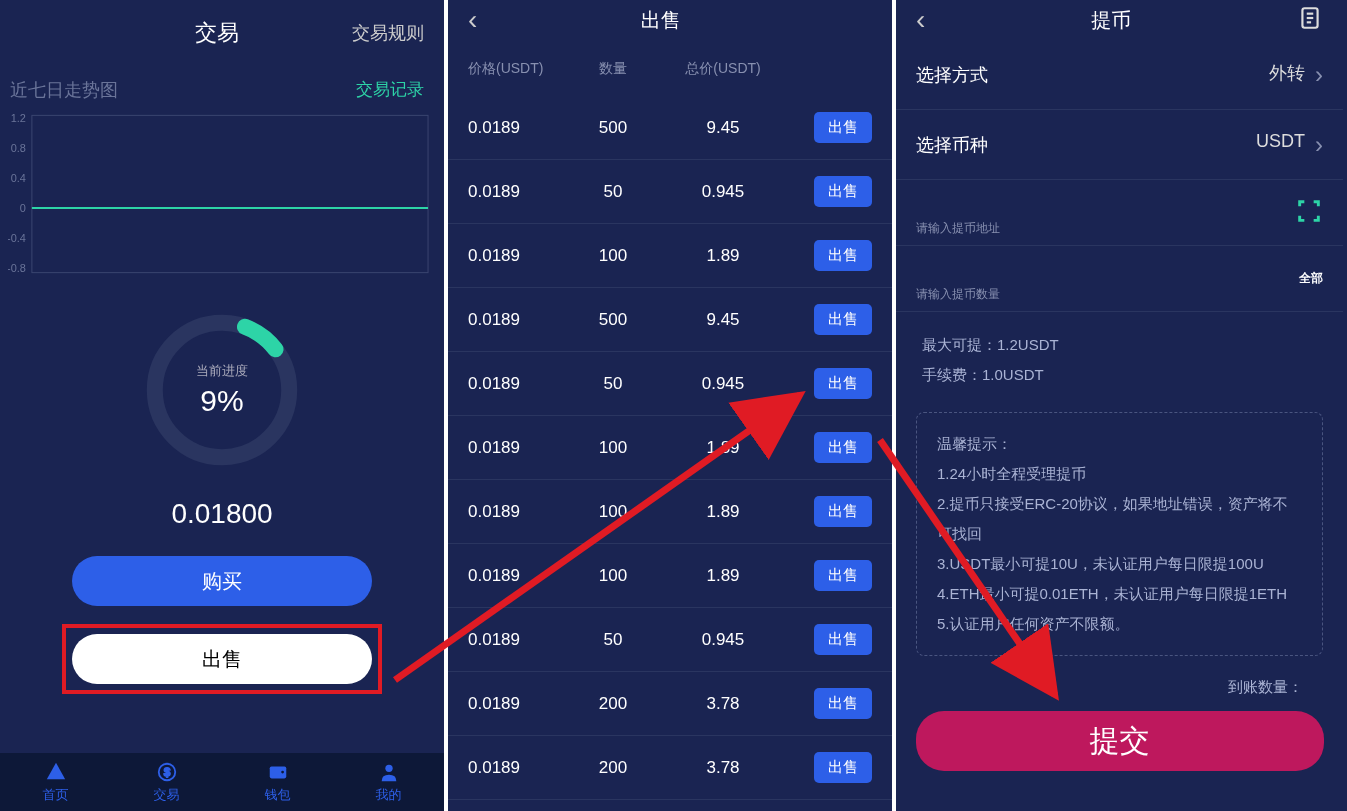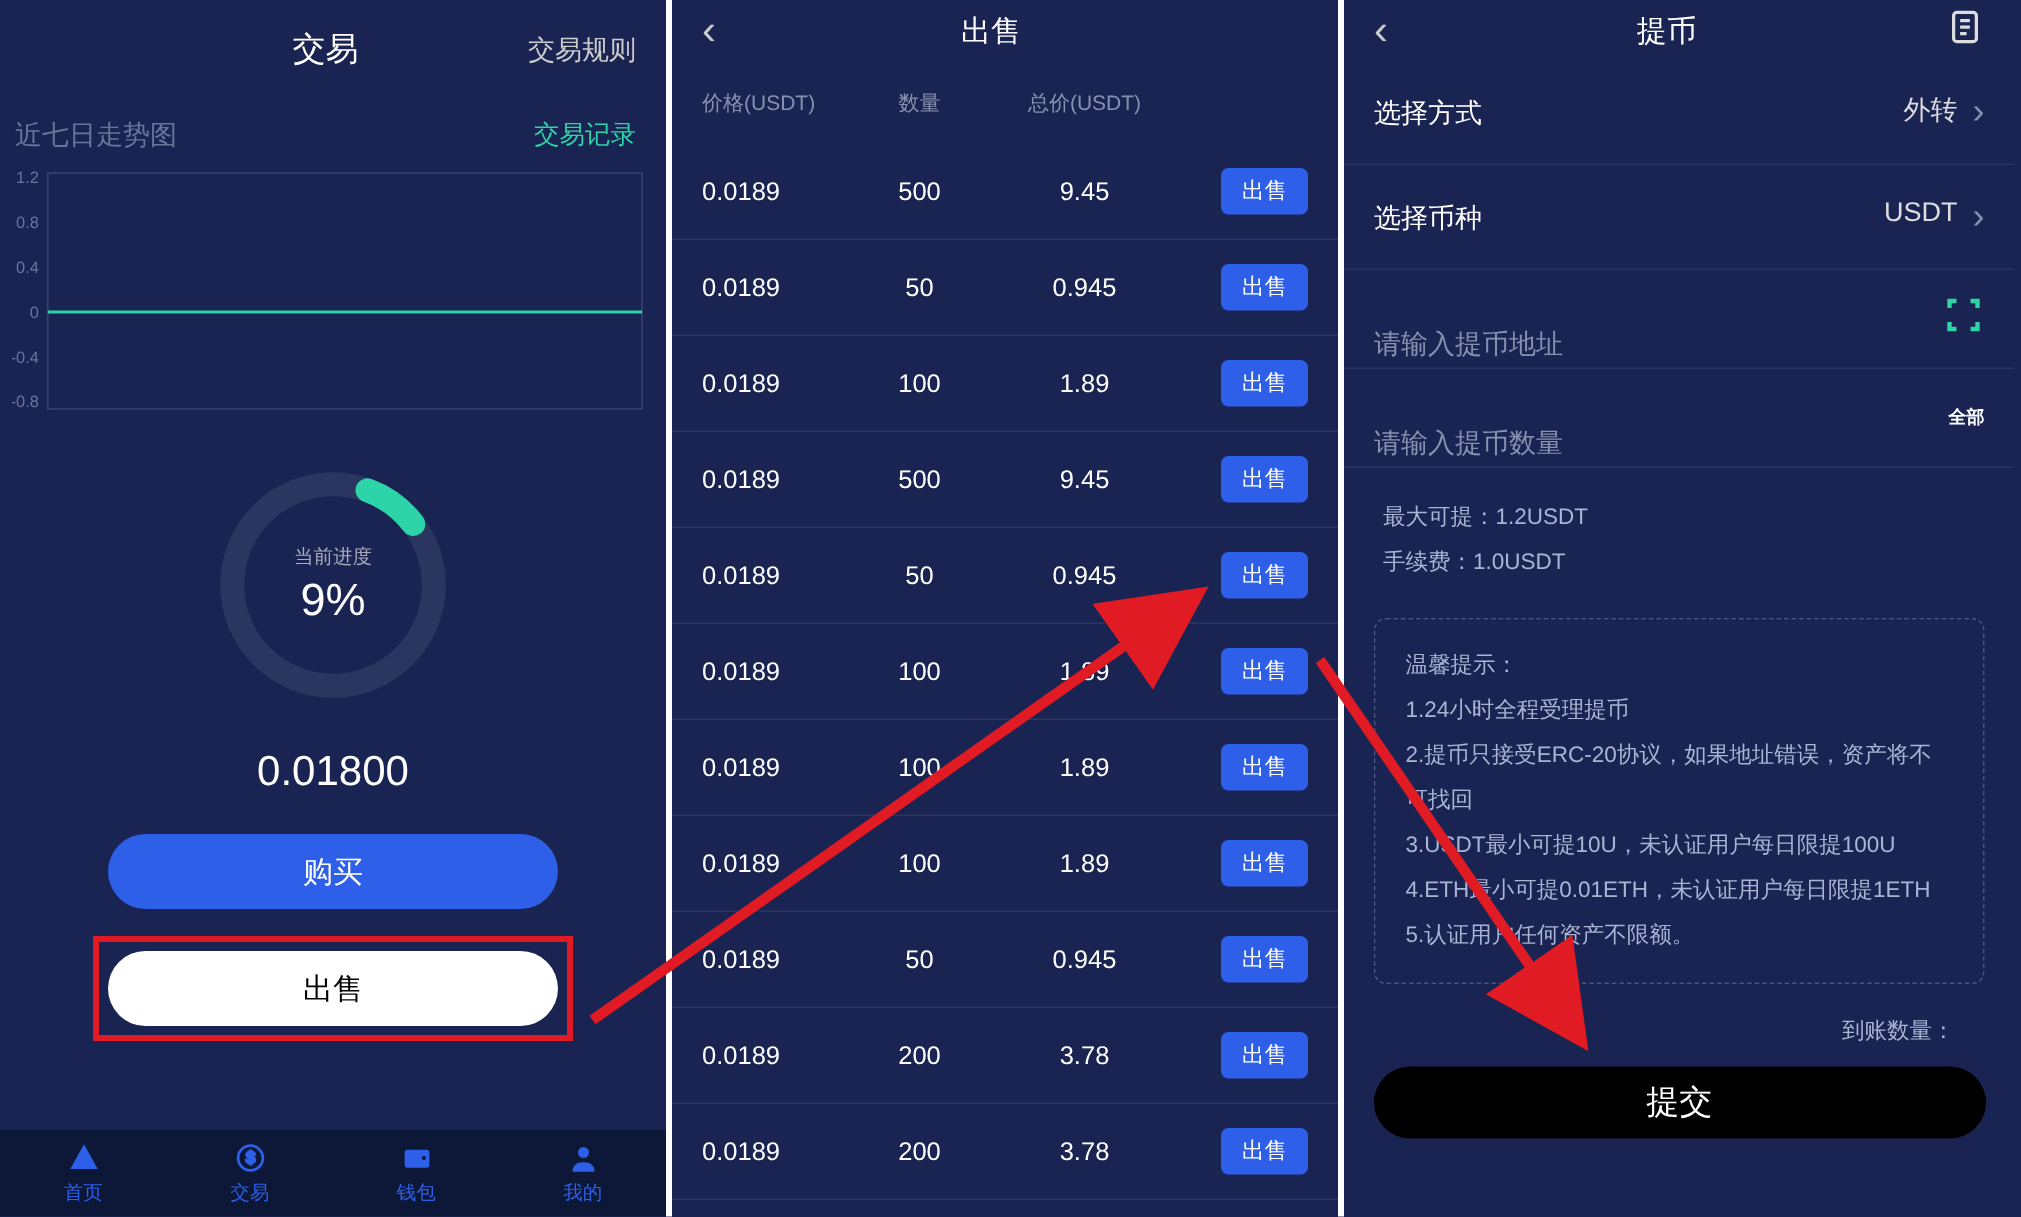--- a/index.html
+++ b/index.html
@@ -64,27 +64,27 @@
     .sell-chip { background: #2d5fe8; border: none; color: #fff; padding: 6px 14px; border-radius: 5px; font-size: 15px; cursor: pointer; }
     
     
     .p3-header { display: flex; align-items: center; padding: 8px 20px; height: 40px; }
     .p3-title { flex: 1; text-align: center; font-size: 20px; }
     .doc-icon { width: 26px; height: 26px; cursor: pointer; }
     .form-row { display: flex; justify-content: space-between; align-items: center; padding: 0 20px; height: 70px; border-bottom: 1px solid #2a3560; font-size: 18px; }
     .form-val { display: flex; align-items: flex-start; gap: 10px; color: #ddd; }
     .chev-r { color: #8890b0; font-size: 24px; }
     .input-row { display: flex; justify-content: space-between; align-items: center; padding: 0 20px; height: 66px; border-bottom: 1px solid #2a3560; }
-    .input-placeholder { color: #8890b0; font-size: 18px; margin-top: 32px; }
+    .input-placeholder { color: #8890b0; font-size: 12px; margin-top: 32px; }
     .scan-ic { color: #2dd4a7; }
     .all-link { color: #ffffff; font-size: 12px; cursor: pointer; font-weight: bold; }
     .info-lines { padding: 18px 26px 10px 26px; color: #aab3d4; font-size: 15px; line-height: 2; }
     .tips-box { margin: 12px 20px 0 20px; border: 1px dashed #4a5580; border-radius: 8px; padding: 16px 20px; color: #aab3d4; font-size: 15px; line-height: 2; }
     .arrive-row { text-align: right; padding: 22px 40px 0 0; color: #aab3d4; font-size: 15px; }
-    .btn-submit { width: 408px; height: 48px; background: #000000; border: none; border-radius: 28px; color: #fff; font-size: 22px; margin: 14px auto 0; display: block; cursor: pointer; }
+    .btn-submit { width: 408px; height: 60px; background: #be185d; border: none; border-radius: 28px; color: #fff; font-size: 30px; margin: 14px auto 0; display: block; cursor: pointer; }
     
     
     .arrow-overlay { position: absolute; top: 0; left: 0; width: 1347px; height: 811px; pointer-events: none; z-index: 100; }
   </style>
 </head>
 <body>
 
 <div class="panel panel1">
   <div class="p1-header">
     <span class="p1-title">交易</span>

